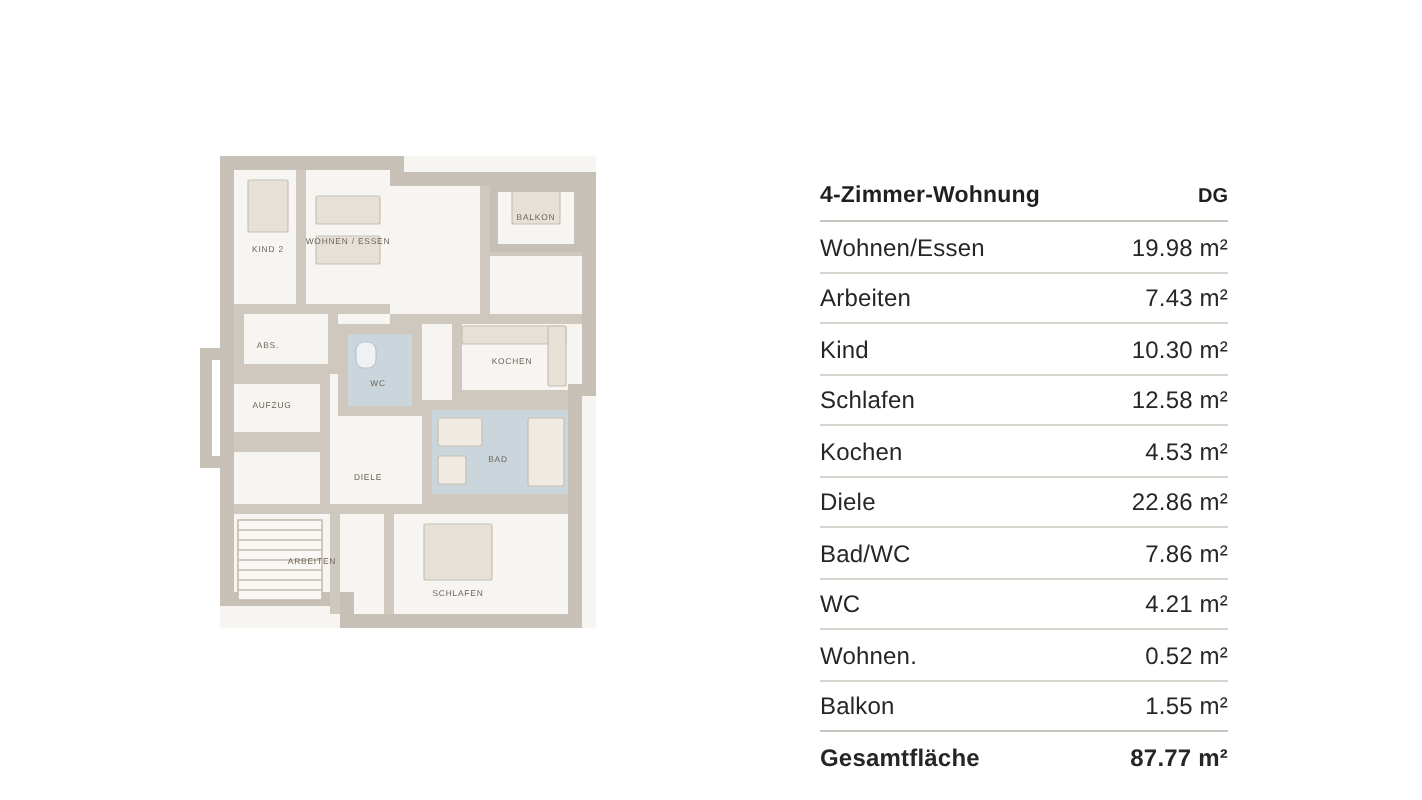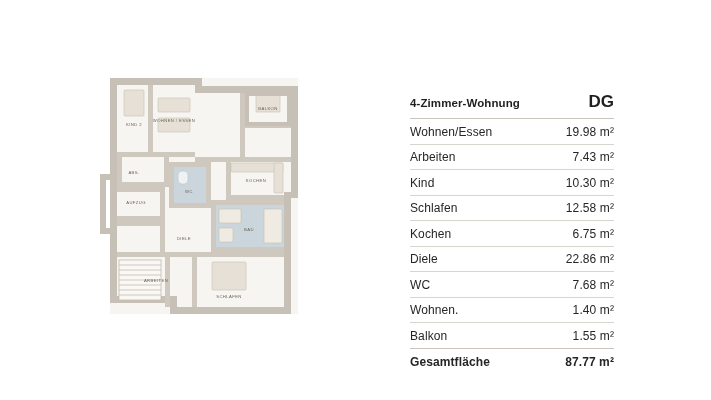--- a/index.html
+++ b/index.html
@@ -50,21 +50,21 @@
     padding-bottom: 6px;
     border-bottom: 1px solid #c9c4bd;
   }
   .legend-title {
     font-size: 11.5px;
     font-weight: bold;
     letter-spacing: 0.1px;
     color: #1f1f1f;
   }
   .legend-floor {
-    font-size: 17px;
+    font-size: 10px;
     font-weight: bold;
     color: #1f1f1f;
   }
   .legend-row {
     display: flex;
     justify-content: space-between;
     align-items: baseline;
     padding: 5.5px 0 5px 0;
     border-bottom: 1px solid #d7d3cd;
     font-size: 12px;
@@ -228,33 +228,37 @@
     <div class="legend-row">
       <span class="name">Kind</span>
       <span class="area">10.30 m²</span>
     </div>
     <div class="legend-row">
       <span class="name">Schlafen</span>
       <span class="area">12.58 m²</span>
     </div>
     <div class="legend-row">
       <span class="name">Kochen</span>
-      <span class="area">6.75 m²</span>
+      <span class="area">4.53 m²</span>
     </div>
     <div class="legend-row">
       <span class="name">Diele</span>
       <span class="area">22.86 m²</span>
     </div>
     <div class="legend-row">
+      <span class="name">Bad/WC</span>
+      <span class="area">7.86 m²</span>
+    </div>
+    <div class="legend-row">
       <span class="name">WC</span>
-      <span class="area">7.68 m²</span>
+      <span class="area">4.21 m²</span>
     </div>
     <div class="legend-row">
       <span class="name">Wohnen.</span>
-      <span class="area">1.40 m²</span>
+      <span class="area">0.52 m²</span>
     </div>
     <div class="legend-row">
       <span class="name">Balkon</span>
       <span class="area">1.55 m²</span>
     </div>
 
     <div class="legend-row total">
       <span class="name">Gesamtfläche</span>
       <span class="area">87.77 m²</span>
     </div>

